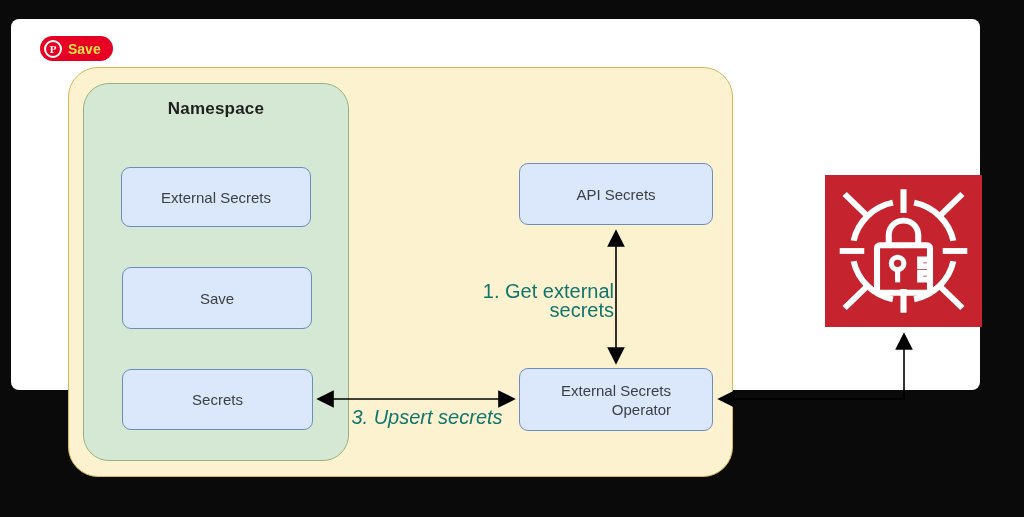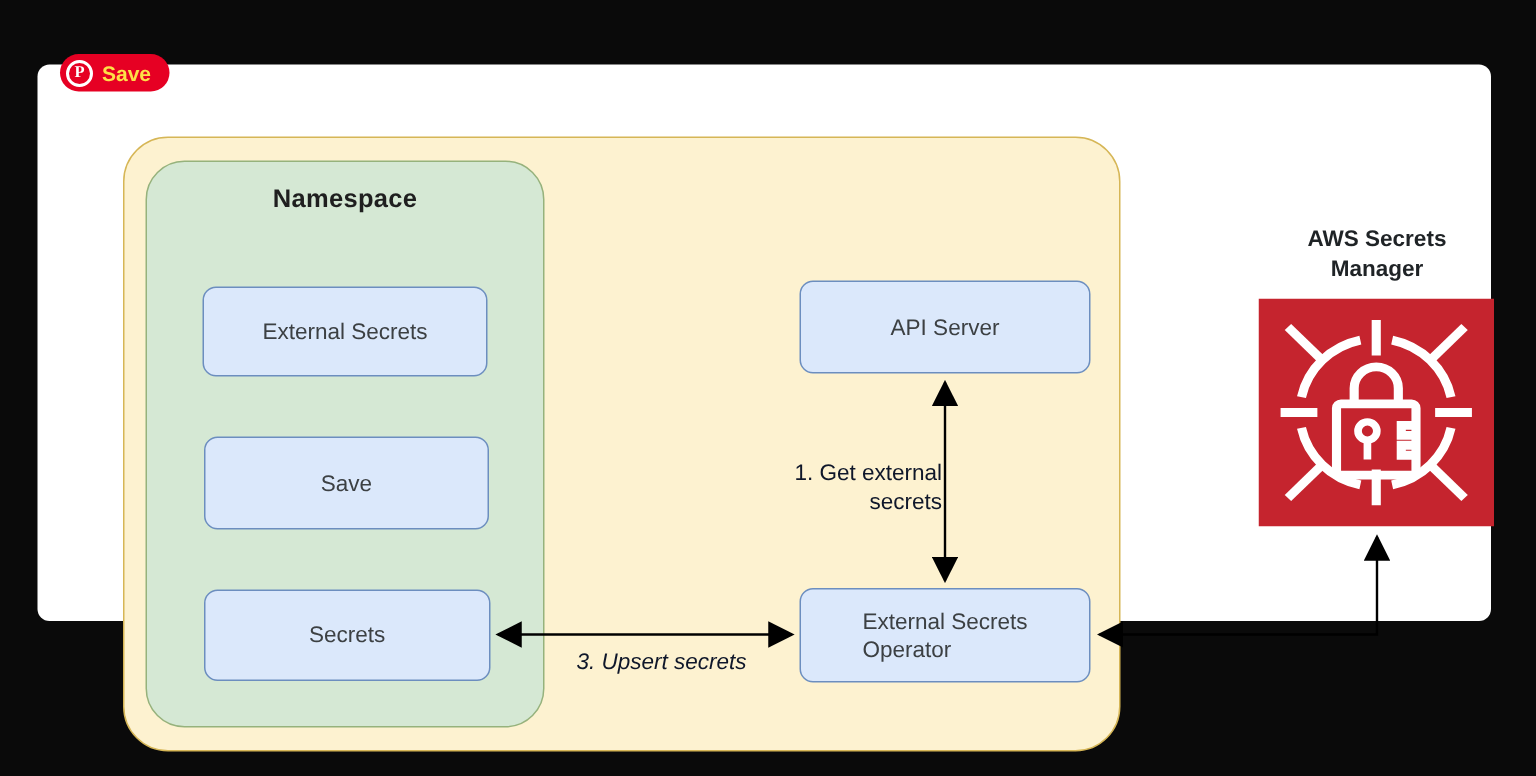--- a/index.html
+++ b/index.html
@@ -5,22 +5,22 @@
   * { margin: 0; padding: 0; box-sizing: border-box; }
   html, body { width: 1024px; height: 517px; }
   body {
     background: #0a0a0a;
     font-family: "Liberation Sans", "DejaVu Sans", sans-serif;
     overflow: hidden;
   }
   .stage { position: relative; width: 1024px; height: 517px; background: #0a0a0a; }
 
   .card {
-    position: absolute; left: 25px; top: 19px; width: 969px; height: 371px;
-    background: #ffffff; border-radius: 8px; margin-top: 24px;
+    position: absolute; left: 11px; top: 19px; width: 969px; height: 371px;
+    background: #ffffff; border-radius: 8px;
   }
 
   
   .cluster {
     position: absolute; left: 57px; top: 48px; width: 665px; height: 410px;
     background: #fdf2d0; border: 1px solid #d6b656; border-radius: 30px;
   }
   .namespace {
     position: absolute; left: 72px; top: 64px; width: 266px; height: 378px;
     background: #d5e8d4; border: 1px solid #96b27c; border-radius: 26px;
@@ -28,32 +28,32 @@
   .ns-title {
     margin-top: 15px; text-align: center;
     font-size: 17px; font-weight: bold; color: #1f1f1f; letter-spacing: .2px;
   }
 
   
   .node {
     position: absolute;
     background: #dbe8fb; border: 1px solid #6c8ebf; border-radius: 9px;
     display: flex; align-items: center; justify-content: center;
-    font-size: 15px; color: #3c4043; text-align: left;
+    font-size: 15px; color: #3c4043; text-align: right;
     line-height: 19px; white-space: pre-line;
   }
   .n-external-secrets { left: 110px; top: 148px; width: 190px; height: 60px; }
   .n-pods             { left: 111px; top: 248px; width: 190px; height: 62px; }
   .n-secrets          { left: 111px; top: 350px; width: 191px; height: 61px; }
   .n-api-server       { left: 508px; top: 144px; width: 194px; height: 62px; }
   .n-operator         { left: 508px; top: 349px; width: 194px; height: 63px; }
 
   
   .edge-label {
-    position: absolute; font-size: 15px; color: #0f172a;
+    position: absolute; font-size: 20px; color: #0f766e;
     line-height: 19px; white-space: pre-line;
   }
   .el-step1 { left: 440px; top: 263px; width: 163px; text-align: right; }
   .el-step3 { left: 340px; top: 389px; width: 152px; text-align: center; font-style: italic; }
   .el-step2 { left: 722px; top: 390px; width: 190px; text-align: left; }
 
   
   .aws-title {
     position: absolute; left: 812px; top: 107px; width: 162px;
     text-align: center; font-size: 15px; font-weight: bold; color: #1f2326;
@@ -95,26 +95,24 @@
 
     <div class="cluster"></div>
 
     <div class="namespace">
       <div class="ns-title">Namespace</div>
     </div>
 
     <div class="node n-external-secrets">External Secrets</div>
     <div class="node n-pods">Save</div>
     <div class="node n-secrets">Secrets</div>
-    <div class="node n-api-server">API Server</div>
+    <div class="node n-api-server">API Secrets</div>
     <div class="node n-operator">External Secrets
 Operator</div>
 
-    <div class="aws-title">AWS Secrets
-Manager</div>
 
     <div class="aws-icon">
       <svg viewBox="0 0 80 80" preserveAspectRatio="none" aria-hidden="true">
         <rect x="0" y="0" width="80" height="80" fill="#c5242e"></rect>
         <g stroke="#ffffff" stroke-width="3.1" fill="none" stroke-linecap="butt">
 
           <path d="M65.4 45.4 A26 26 0 0 1 45.4 65.4"></path>
           <path d="M34.6 65.4 A26 26 0 0 1 14.6 45.4"></path>
           <path d="M14.6 34.6 A26 26 0 0 1 34.6 14.6"></path>
           <path d="M45.4 14.6 A26 26 0 0 1 65.4 34.6"></path>

